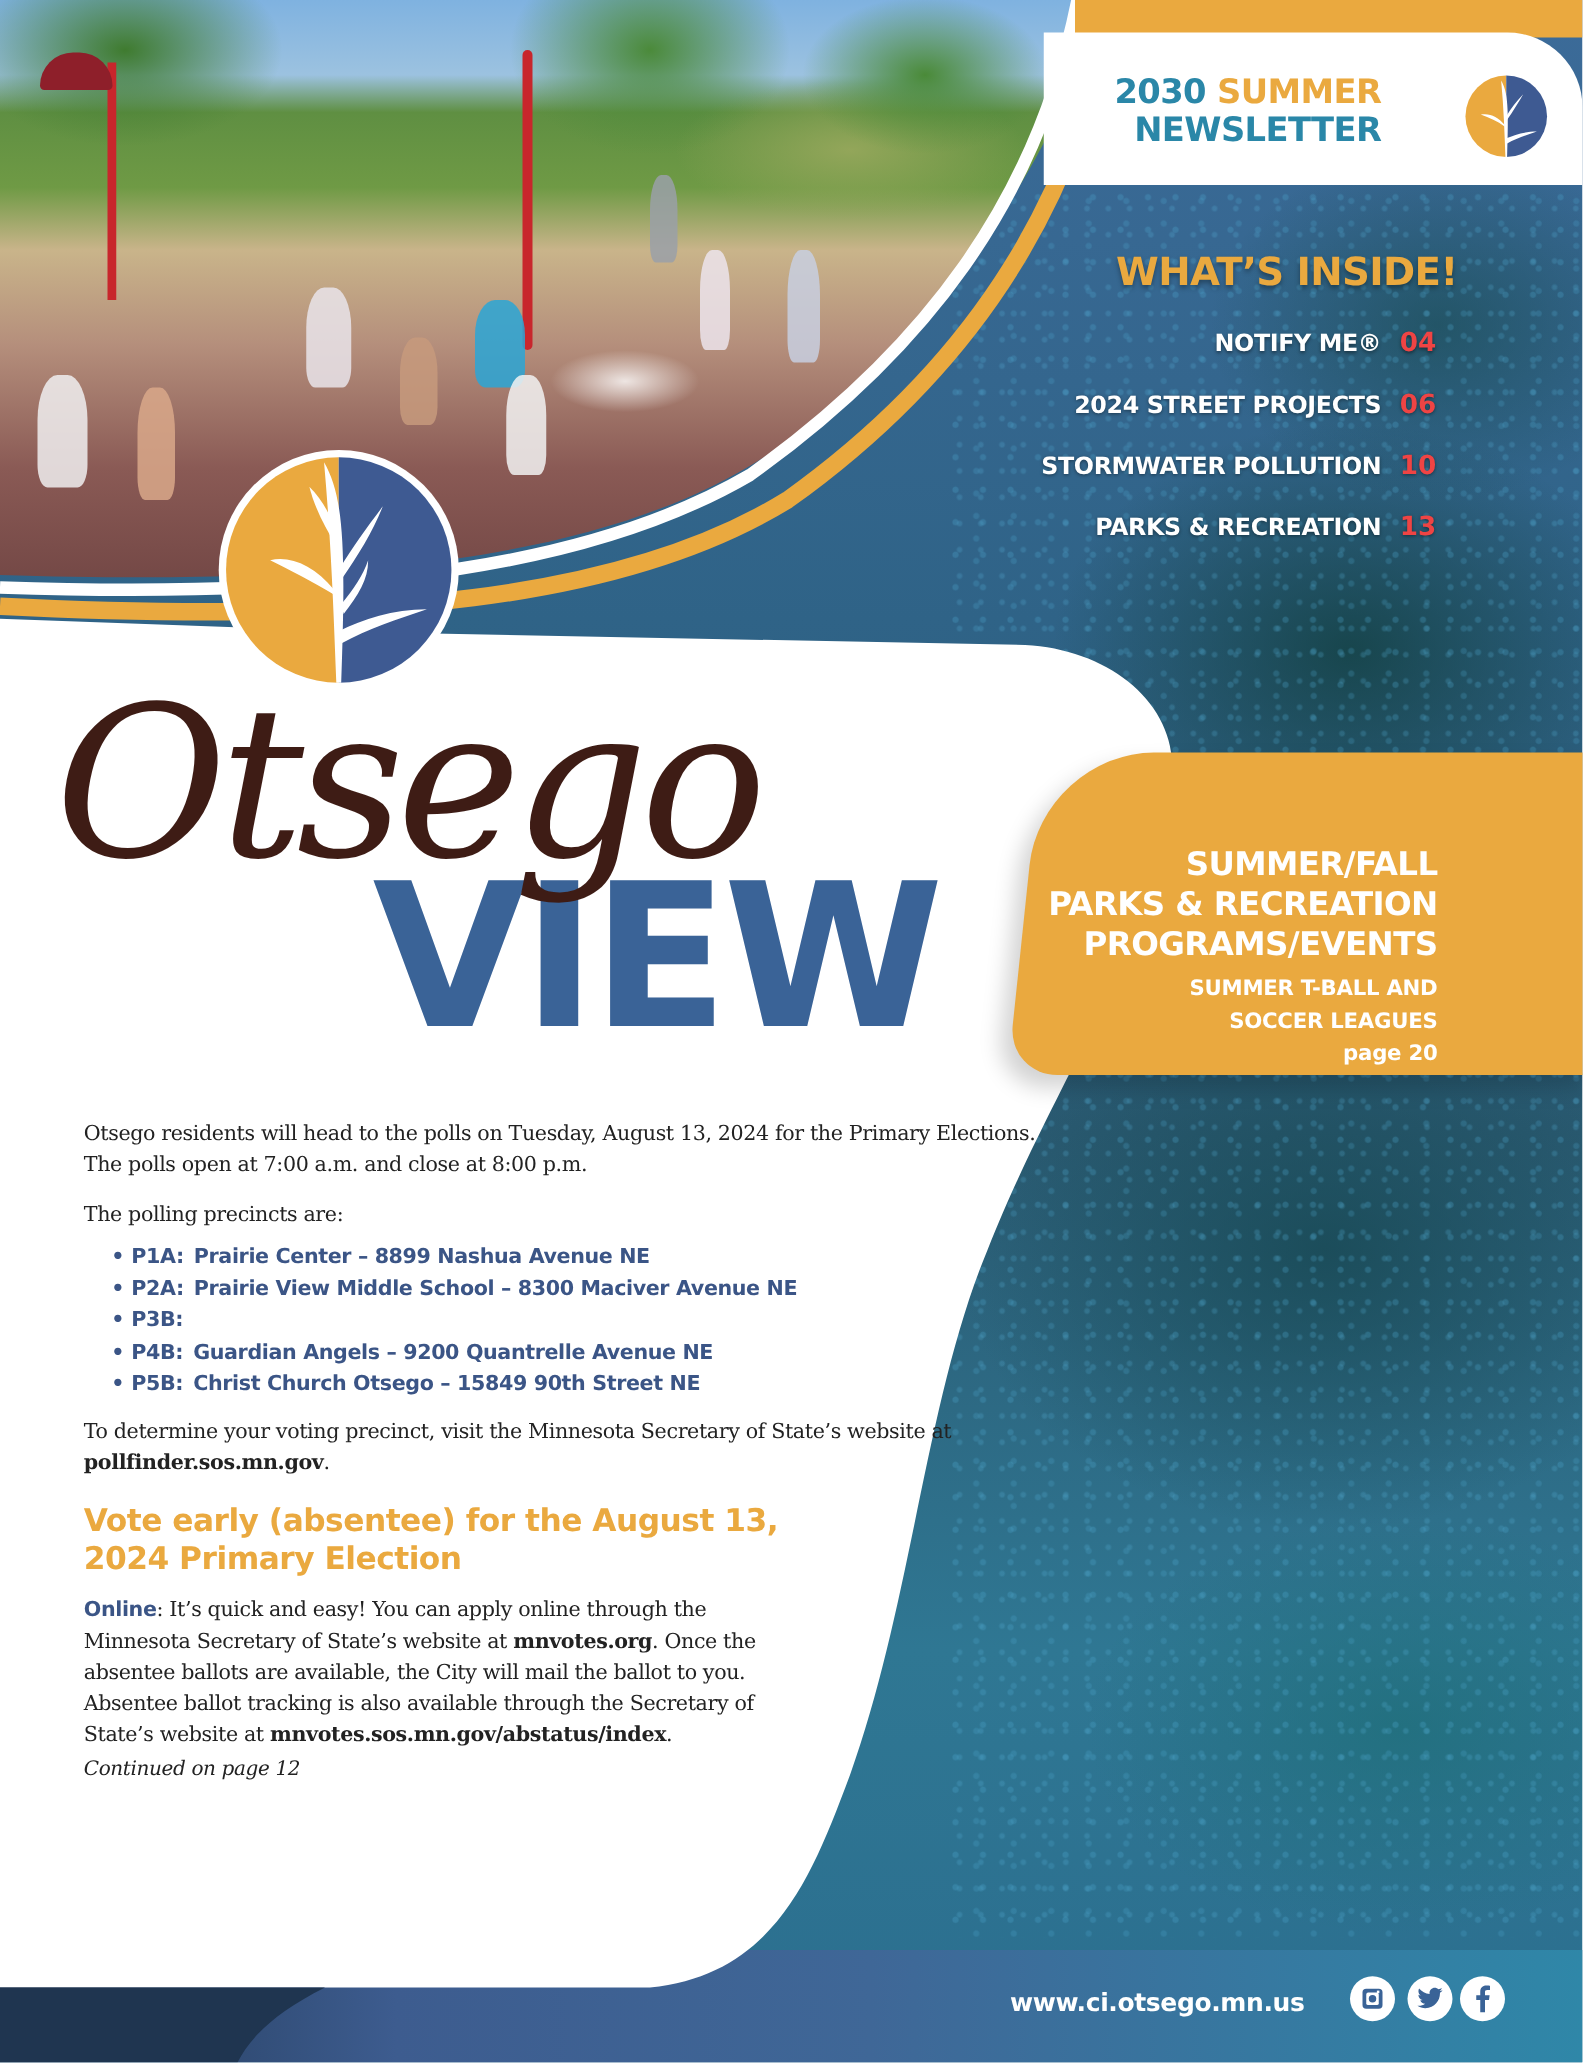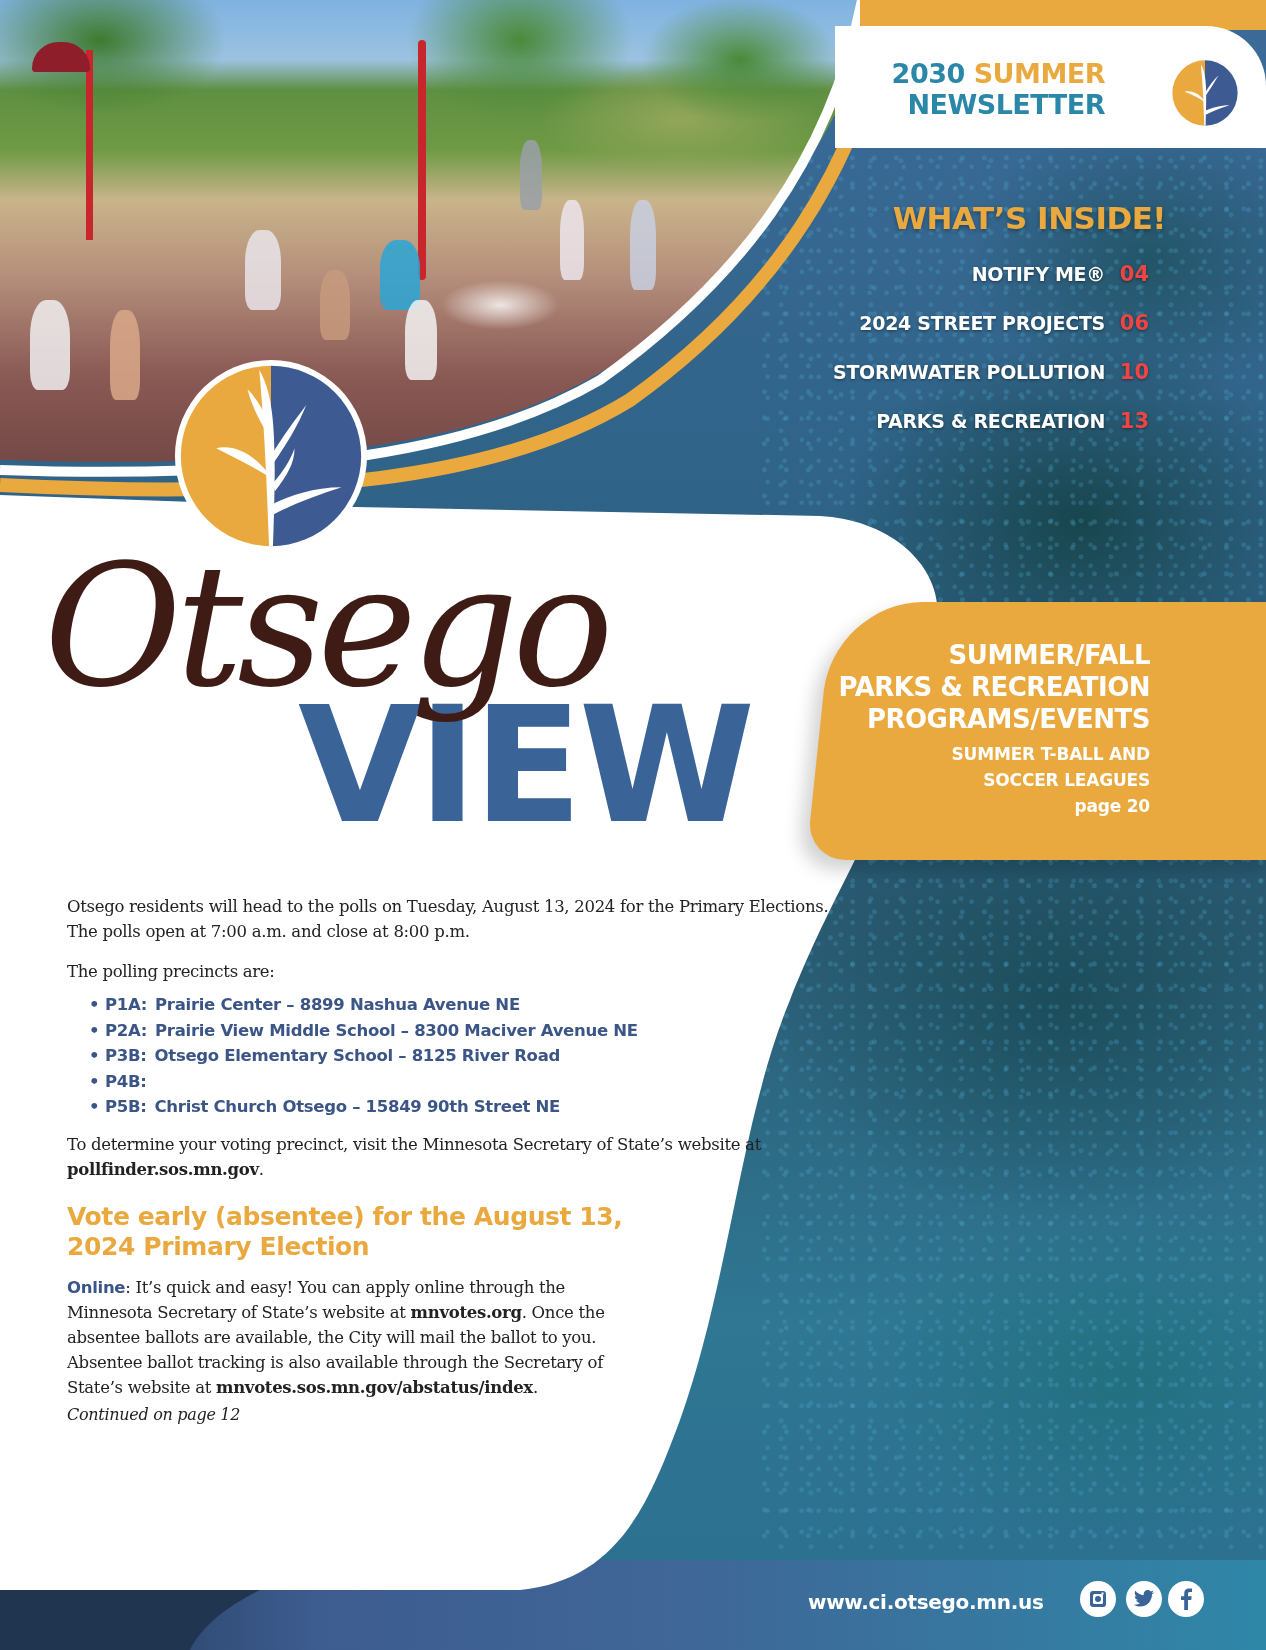--- a/index.html
+++ b/index.html
@@ -109,21 +109,21 @@
   }
 
   
   .promo {
     position: absolute; left: 806px; top: 602px; width: 470px; height: 258px;
     background: #eaa93f; border-top-left-radius: 90px; border-bottom-left-radius: 40px;
     transform: skewX(-6deg); transform-origin: bottom left;
     box-shadow: -8px 10px 18px rgba(0,0,0,0.18);
   }
   .promo-text {
-    position: absolute; right: 116px; top: 639px; text-align: right;
+    position: absolute; right: 116px; top: 676px; text-align: right;
     font-family: "DejaVu Sans", sans-serif; font-weight: bold; color: #fff;
   }
   .promo-head { font-size: 26px; line-height: 32px; letter-spacing: -0.5px; }
   .promo-sub { font-size: 17px; line-height: 26px; margin-top: 6px; letter-spacing: -0.2px; }
 
   
   .article { position: absolute; left: 67px; top: 890px; width: 800px; z-index: 4; }
   .h1 {
     font-family: "DejaVu Sans", sans-serif; font-weight: bold; font-size: 26px;
     color: #2a87a8; letter-spacing: -0.6px; line-height: 32px;
@@ -280,25 +280,25 @@
         <span>Prairie Center – 8899 Nashua Avenue NE</span>
       </li>
     <li>
         <span class="bullet">•</span>
         <span class="code">P2A:</span>
         <span>Prairie View Middle School – 8300 Maciver Avenue NE</span>
       </li>
     <li>
         <span class="bullet">•</span>
         <span class="code">P3B:</span>
-        <span>Otsego Elementary School – 8125 River Road</span>
       </li>
     <li>
         <span class="bullet">•</span>
         <span class="code">P4B:</span>
+        <span>Guardian Angels – 9200 Quantrelle Avenue NE</span>
       </li>
     <li>
         <span class="bullet">•</span>
         <span class="code">P5B:</span>
         <span>Christ Church Otsego – 15849 90th Street NE</span>
       </li>
   </ul>
   <p class="body-text p3" style="width:700px">
     <span>To determine your voting precinct, visit the Minnesota Secretary of State’s website at </span><a class="bold">pollfinder.sos.mn.gov</a><span>.</span>
   </p>

